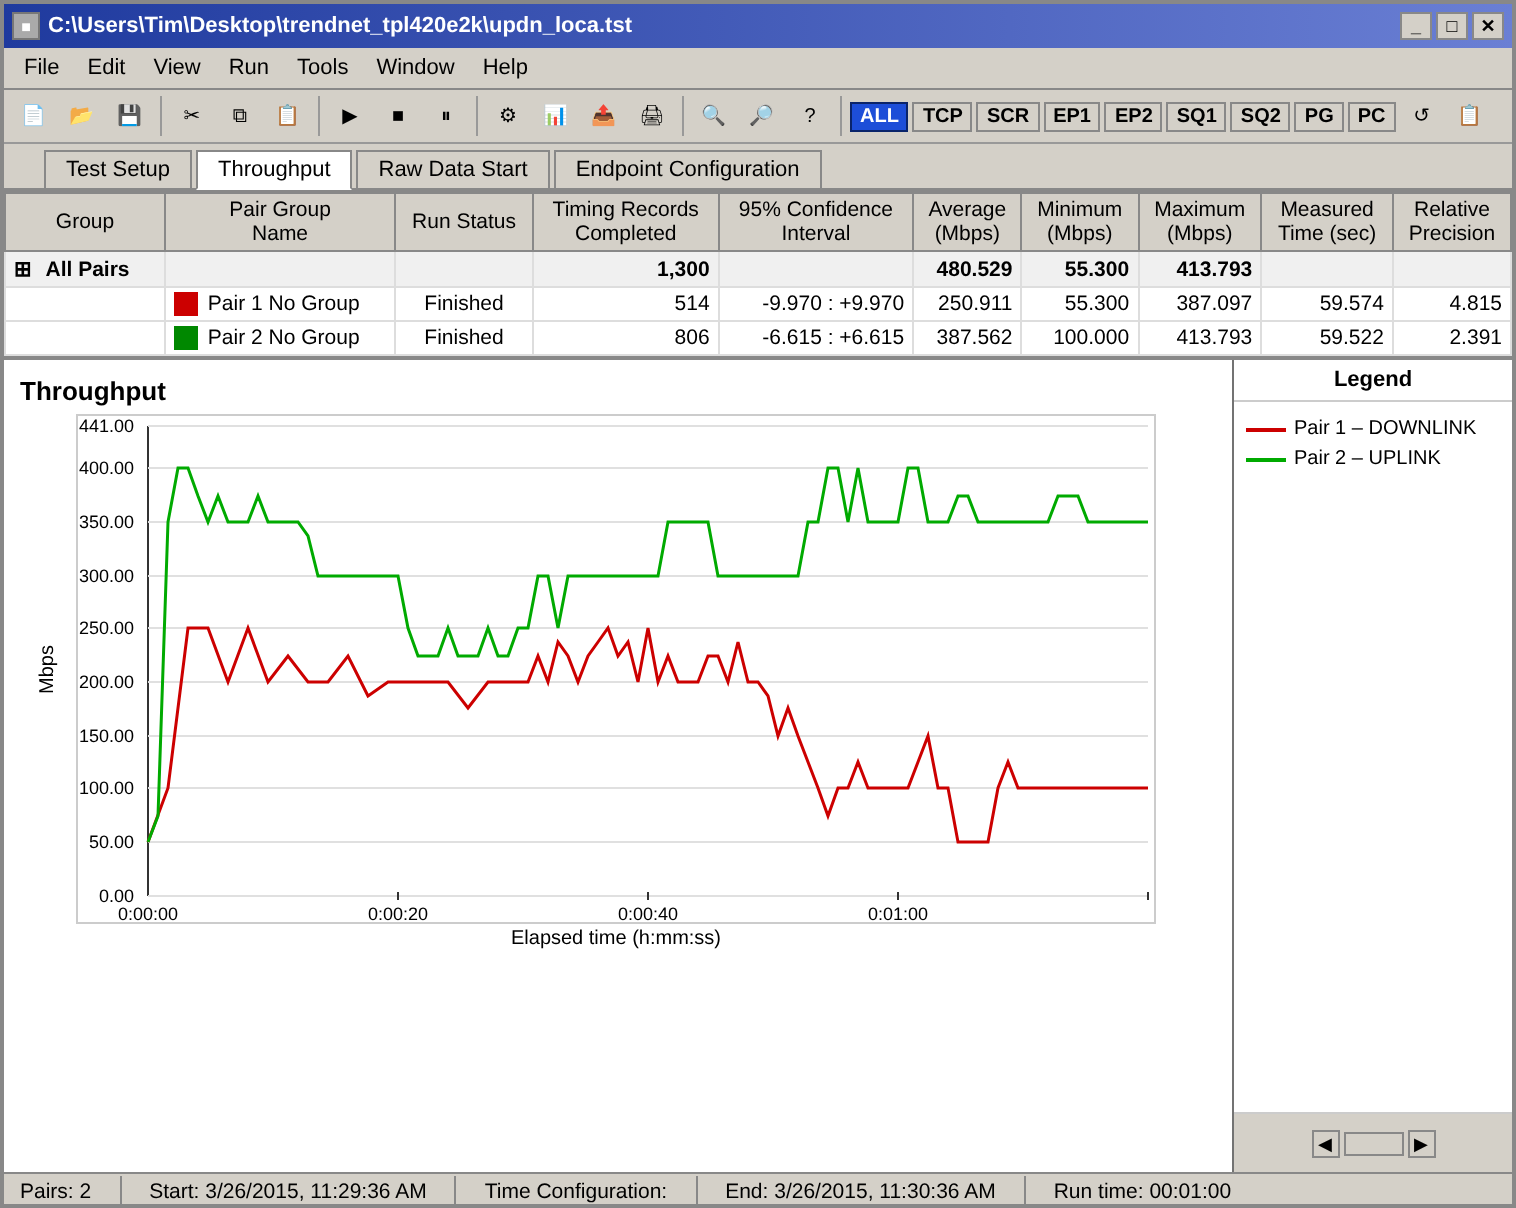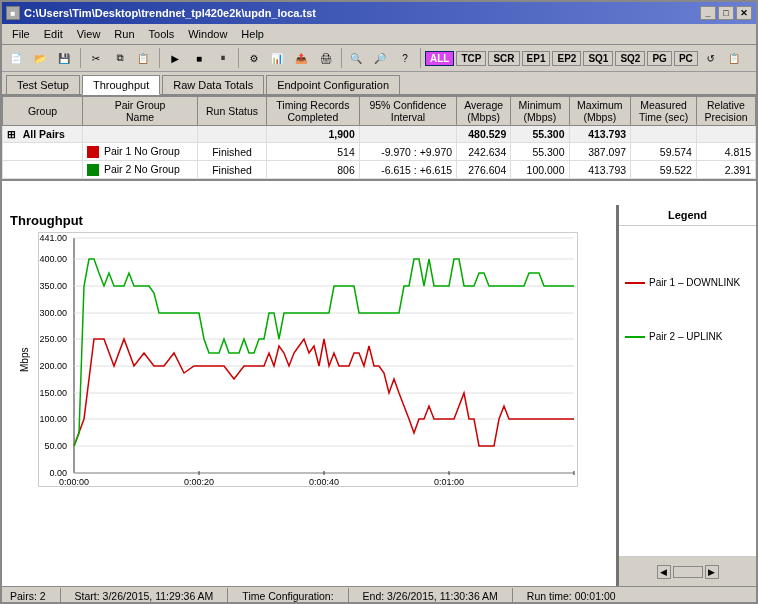--- a/index.html
+++ b/index.html
@@ -15,48 +15,48 @@
 
     
     .menu-bar { background: #d4d0c8; border-bottom: 1px solid #888; display: flex; align-items: center; padding: 2px 4px; gap: 2px; }
     .menu-item { padding: 2px 6px; cursor: pointer; font-size: 11px; }
 
     
     .toolbar { display: flex; align-items: center; padding: 2px 4px; gap: 2px; border-bottom: 1px solid #999; background: #d4d0c8; flex-wrap: wrap; }
     .tb-btn { width: 22px; height: 22px; background: #d4d0c8; border: 1px solid transparent; display: flex; align-items: center; justify-content: center; cursor: pointer; font-size: 10px; }
     .tb-separator { width: 1px; height: 20px; background: #999; margin: 0 2px; }
     .tb-tag { padding: 1px 4px; background: #d4d0c8; border: 1px solid #888; font-size: 10px; font-weight: bold; cursor: pointer; }
-    .tb-tag.active { background: #d946ef; color: white; border: 1px solid #0a246a; }
-
-    
-    .tabs { display: flex; background: #d4d0c8; border-bottom: 2px solid #888; padding: 3px 4px 0; gap: 2px; }
+    .tb-tag.active { background: #1d4ed8; color: white; border: 1px solid #0a246a; }
+
+    
+    .tabs { display: flex; background: #d4d0c8; border-bottom: 2px solid #888; padding: 3px 20px 0; gap: 2px; }
     .tab { padding: 3px 10px; background: #d4d0c8; border: 1px solid #888; border-bottom: none; font-size: 11px; cursor: pointer; }
     .tab.active { background: white; border-bottom: 1px solid white; margin-bottom: -1px; }
 
     
-    .content { flex: 1; background: white; overflow: hidden; display: flex; flex-direction: column; gap: 24px; }
+    .content { flex: 1; background: white; overflow: hidden; display: flex; flex-direction: column; }
 
     
     .table-section { background: white; border-bottom: 2px solid #888; overflow: auto; }
     table { width: 100%; border-collapse: collapse; font-size: 10.5px; }
     thead th { background: #d4d0c8; border: 1px solid #888; padding: 2px 4px; text-align: center; font-weight: normal; white-space: nowrap; vertical-align: middle; }
     tbody td { border: 1px solid #ddd; padding: 2px 4px; white-space: nowrap; }
     .row-all { font-weight: bold; background: #f0f0f0; margin-left: 40px; }
     .pair-icon { width: 12px; height: 12px; display: inline-block; vertical-align: middle; margin-right: 2px; }
     .icon-red { background: #cc0000; }
     .icon-green { background: #008800; }
     td.num { text-align: right; }
     td.center { text-align: center; }
 
     
     .chart-area { display: flex; flex: 1; background: white; }
     .chart-main { flex: 1; padding: 8px; position: relative; }
     .chart-title { font-size: 13px; font-weight: bold; margin-bottom: 4px; }
     .x-axis-label { text-align: center; font-size: 10px; margin-top: 2px; }
-    .legend-item { display: flex; align-items: center; gap: 4px; margin-bottom: 4px; font-size: 10px; margin-top: 43px; }
+    .legend-item { display: flex; align-items: center; gap: 4px; margin-bottom: 4px; font-size: 10px; }
 
     
     .status-bar { height: 16px; background: #d4d0c8; border-top: 1px solid #888; display: flex; align-items: flex-end; padding: 0 8px; font-size: 10.5px; gap: 10px; }
     .status-sep { width: 1px; height: 14px; background: #888; margin: 0 4px; }
 
     svg { display: block; }
   </style>
 </head>
 <body>
 
@@ -115,21 +115,21 @@
     <div class="tb-tag">SQ2</div>
     <div class="tb-tag">PG</div>
     <div class="tb-tag">PC</div>
     <div class="tb-btn">↺</div>
     <div class="tb-btn">📋</div>
   </div>
 
   <div class="tabs">
     <div class="tab">Test Setup</div>
     <div class="tab active">Throughput</div>
-    <div class="tab">Raw Data Totals</div>
+    <div class="tab">Raw Data Start</div>
     <div class="tab">Endpoint Configuration</div>
   </div>
 
   <div class="content">
 
     <div class="table-section">
       <table>
         <thead>
           <tr>
             <th rowspan="2" style="width:80px;">Group</th>
@@ -145,53 +145,53 @@
           </tr>
         </thead>
         <tbody>
           <tr class="row-all">
             <td colspan="1">
               <span style="margin-right:4px;">⊞</span>
               <strong>All Pairs</strong>
             </td>
             <td></td>
             <td></td>
-            <td class="num">1,900</td>
+            <td class="num">1,300</td>
             <td></td>
             <td class="num">480.529</td>
             <td class="num">55.300</td>
             <td class="num">413.793</td>
             <td></td>
             <td></td>
           </tr>
           <tr>
             <td></td>
             <td>
               <span class="pair-icon icon-red"></span>
               <span>Pair 1  No Group</span>
             </td>
             <td class="center">Finished</td>
             <td class="num">514</td>
             <td class="num">-9.970 : +9.970</td>
-            <td class="num">242.634</td>
+            <td class="num">250.911</td>
             <td class="num">55.300</td>
             <td class="num">387.097</td>
             <td class="num">59.574</td>
             <td class="num">4.815</td>
           </tr>
           <tr>
             <td></td>
             <td>
               <span class="pair-icon icon-green"></span>
               <span>Pair 2  No Group</span>
             </td>
             <td class="center">Finished</td>
             <td class="num">806</td>
             <td class="num">-6.615 : +6.615</td>
-            <td class="num">276.604</td>
+            <td class="num">387.562</td>
             <td class="num">100.000</td>
             <td class="num">413.793</td>
             <td class="num">59.522</td>
             <td class="num">2.391</td>
           </tr>
         </tbody>
       </table>
     </div>
 
     <div class="chart-area">
@@ -253,25 +253,26 @@
 
               <line x1="160" y1="238" x2="160" y2="242" stroke="#333" stroke-width="1"></line>
               <line x1="285" y1="238" x2="285" y2="242" stroke="#333" stroke-width="1"></line>
               <line x1="410" y1="238" x2="410" y2="242" stroke="#333" stroke-width="1"></line>
               <line x1="535" y1="238" x2="535" y2="242" stroke="#333" stroke-width="1"></line>
 
               <polyline fill="none" stroke="#cc0000" stroke-width="1.5" points="35,213 45,186 55,106 65,106 75,133 85,106 95,133 105,120 115,133 125,133 135,120 145,140 155,133 165,133 175,133 185,133 195,146 205,133 215,133 225,133 230,120 235,133 240,113 245,120 250,133 255,120 260,113 265,106 270,120 275,113 280,133 285,106 290,133 295,120 300,133 305,133 310,133 315,120 320,120 325,133 330,113 335,133 340,133 345,140 350,160 355,146 360,160 365,173 370,186 375,200 380,186 385,186 390,173 395,186 400,186 405,186 410,186 415,186 420,173 425,160 430,186 435,186 440,213 445,213 450,213 455,213 460,186 465,173 470,186 475,186 480,186 485,186 490,186 495,186 500,186 505,186 510,186 515,186 520,186 525,186 530,186 535,186"></polyline>
 
               <polyline fill="none" stroke="#00aa00" stroke-width="1.5" points="35,213 40,200 45,53 50,26 55,26 60,40 65,53 70,40 75,53 80,53 85,53 90,40 95,53 100,53 105,53 110,53 115,60 120,80 125,80 130,80 135,80 140,80 145,80 150,80 155,80 160,80 165,106 170,120 175,120 180,120 185,106 190,120 195,120 200,120 205,106 210,120 215,120 220,106 225,106 230,80 235,80 240,106 245,80 250,80 255,80 260,80 265,80 270,80 275,80 280,80 285,80 290,80 295,53 300,53 305,53 310,53 315,53 320,80 325,80 330,80 335,80 340,80 345,80 350,80 355,80 360,80 365,53 370,53 375,26 380,26 385,53 390,26 395,53 400,53 405,53 410,53 415,26 420,26 425,53 430,53 435,53 440,40 445,40 450,53 455,53 460,53 465,53 470,53 475,53 480,53 485,53 490,40 495,40 500,40 505,53 510,53 515,53 520,53 525,53 530,53 535,53"></polyline>
             </svg>
+            <div class="x-axis-label" style="text-align:center; margin-top:2px;">Elapsed time (h:mm:ss)</div>
           </div>
         </div>
       </div>
 
-      <div style="width: 140px; border-left: 3px solid #737373; display:flex; flex-direction:column;">
+      <div style="width: 140px; border-left: 1px solid #737373; display:flex; flex-direction:column;">
         <div style="padding: 4px 6px; border-bottom: 1px solid #ccc; text-align:center; font-weight:bold; font-size:11px;">Legend</div>
         <div style="padding: 8px 6px; flex:1;">
           <div class="legend-item">
             <div style="width:20px; height:2px; background:#cc0000;"></div>
             <span>Pair 1 – DOWNLINK</span>
           </div>
           <div class="legend-item">
             <div style="width:20px; height:2px; background:#00aa00;"></div>
             <span>Pair 2 – UPLINK</span>
           </div>

